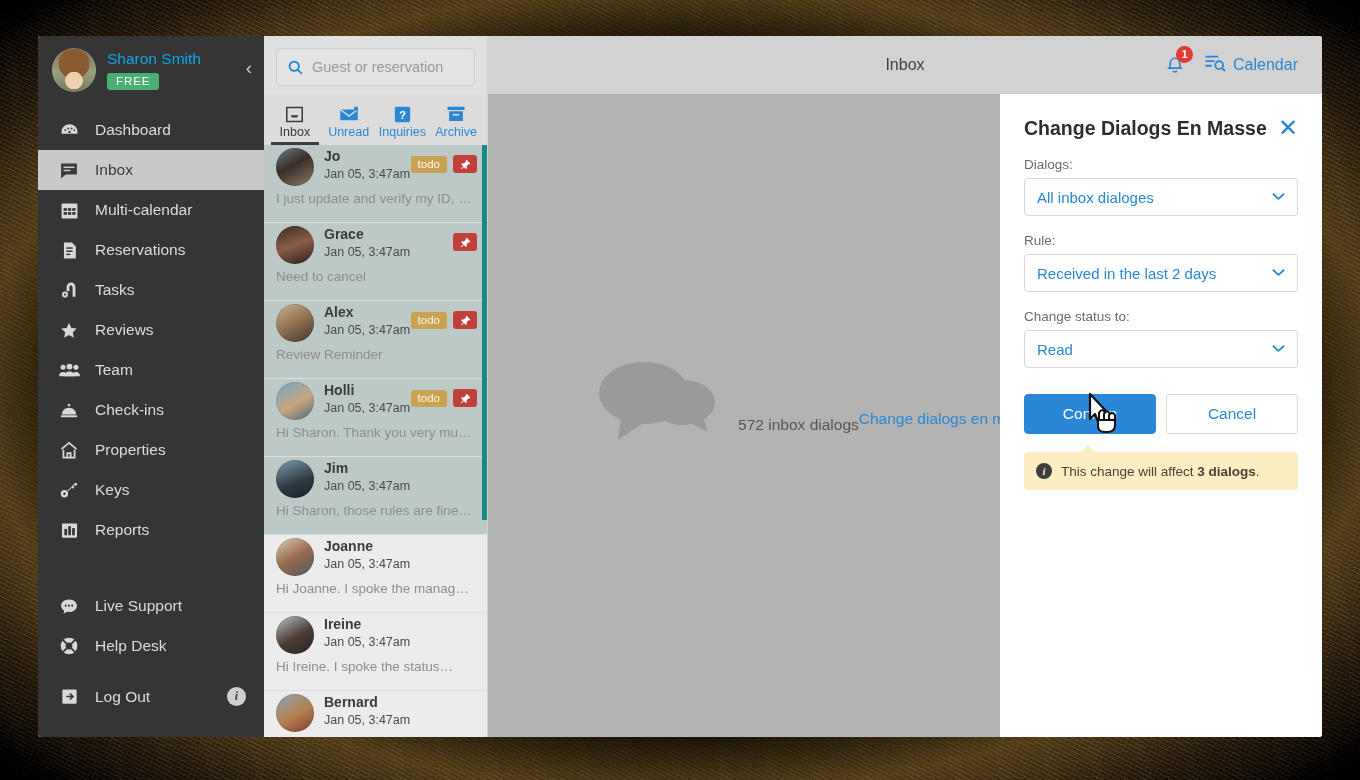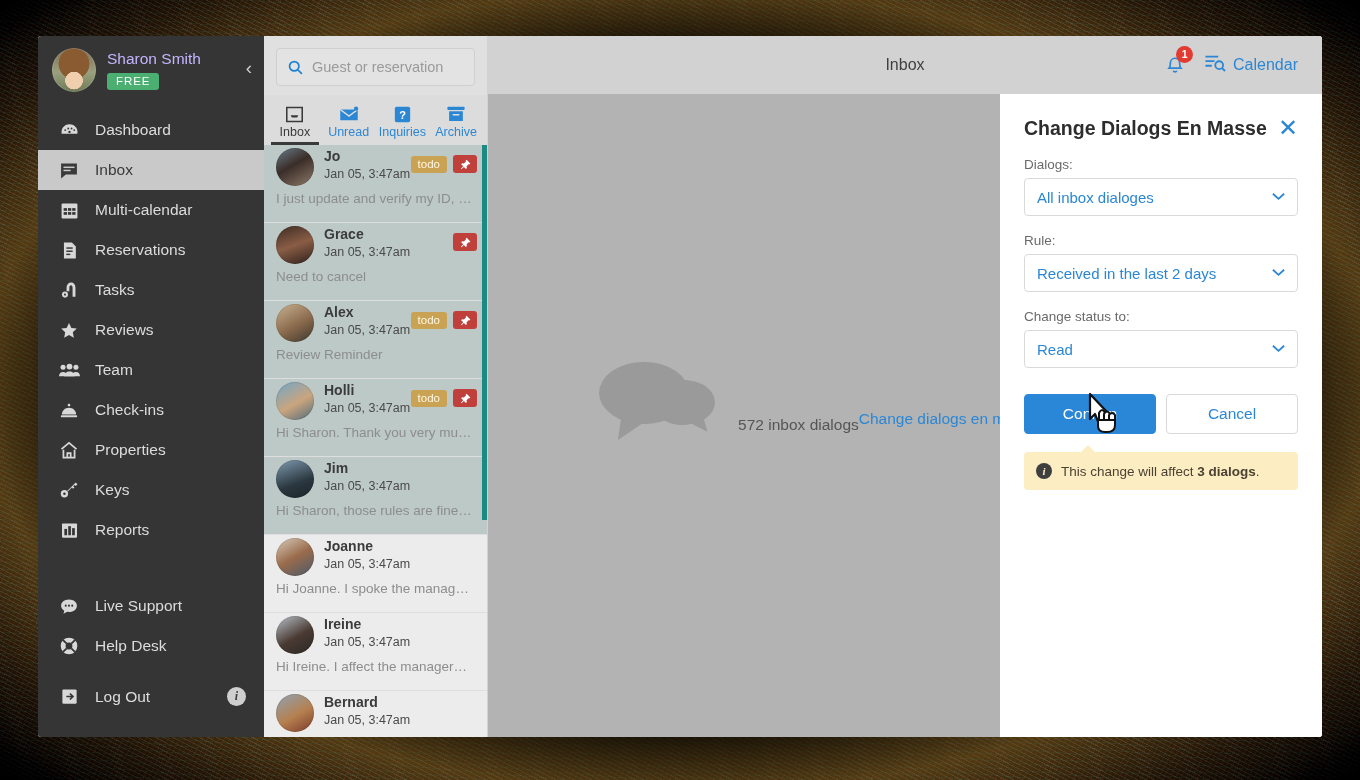--- a/index.html
+++ b/index.html
@@ -54,21 +54,21 @@
   .avatar-lg {
     width: 44px; height: 44px; border-radius: 50%;
     flex: 0 0 44px;
     background:
       radial-gradient(circle at 50% 74%, #f0cfae 0 22%, rgba(240,207,174,0) 23%),
       radial-gradient(circle at 50% 36%, #8a5a30 0 42%, rgba(138,90,48,0) 44%),
       linear-gradient(180deg, #7d6a52 0%, #9aa07d 55%, #6f7a56 100%);
     box-shadow: inset 0 0 0 1px rgba(255,255,255,.15);
   }
   .profile-text { margin-left: 11px; }
-  .profile-name { font-size: 15.5px; color: #c4b5fd; line-height: 1.15; }
+  .profile-name { font-size: 15.5px; color: #0ea5e9; line-height: 1.15; }
   .badge-free {
     display: inline-block; margin-top: 5px;
     background: #4caf72; color: #fff;
     font-size: 11.5px; letter-spacing: .9px;
     padding: 2px 9px 3px; border-radius: 3px;
   }
   .collapse-btn {
     position: absolute; right: 12px; top: 22px;
     color: #cfcfcf; font-size: 19px; line-height: 1;
     cursor: pointer;
@@ -593,21 +593,21 @@
           <div class="msg-tags"></div>
         </div>
         <div class="msg">
           <div class="msg-top">
             <div class="avatar-sm" style="background: linear-gradient(150deg, rgb(185, 196, 203) 0%, rgb(74, 58, 51) 55%, rgb(42, 39, 36) 100%);"></div>
             <div>
               <div class="msg-name">Ireine</div>
               <div class="msg-date">Jan 05, 3:47am</div>
             </div>
           </div>
-          <div class="msg-prev">Hi Ireine. I affect the manager…</div>
+          <div class="msg-prev">Hi Ireine. I spoke the status…</div>
           <div class="msg-tags"></div>
         </div>
         <div class="msg">
           <div class="msg-top">
             <div class="avatar-sm" style="background: linear-gradient(150deg, rgb(143, 163, 179) 0%, rgb(181, 128, 79) 55%, rgb(122, 58, 44) 100%);"></div>
             <div>
               <div class="msg-name">Bernard</div>
               <div class="msg-date">Jan 05, 3:47am</div>
             </div>
           </div>

